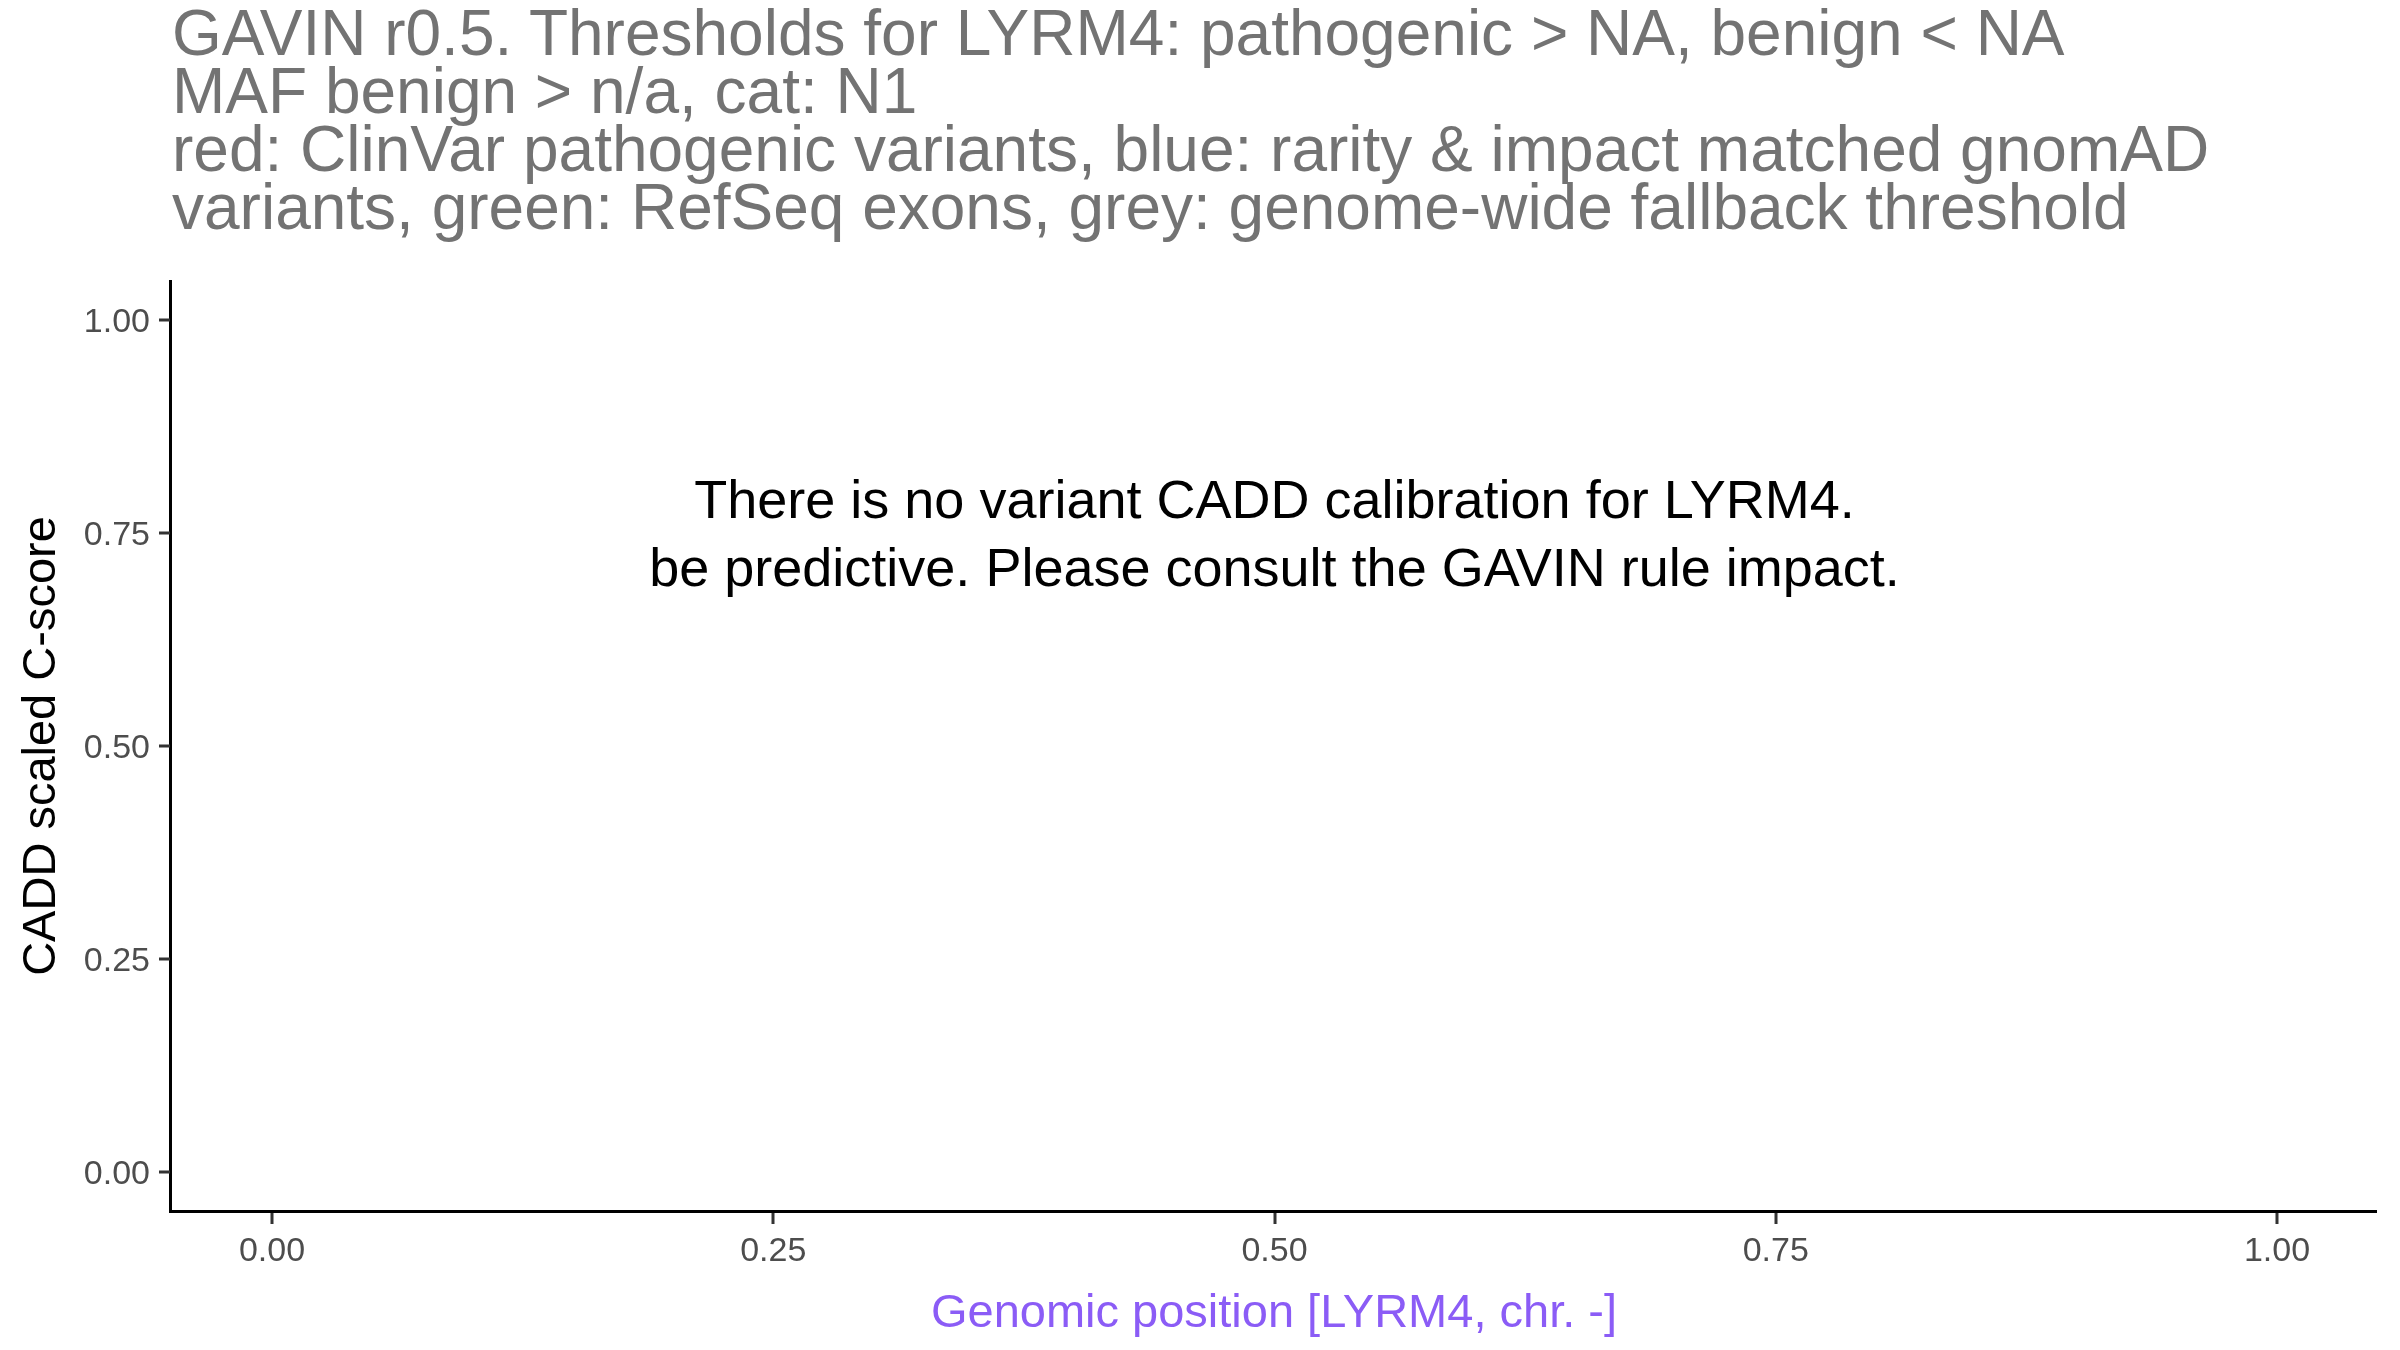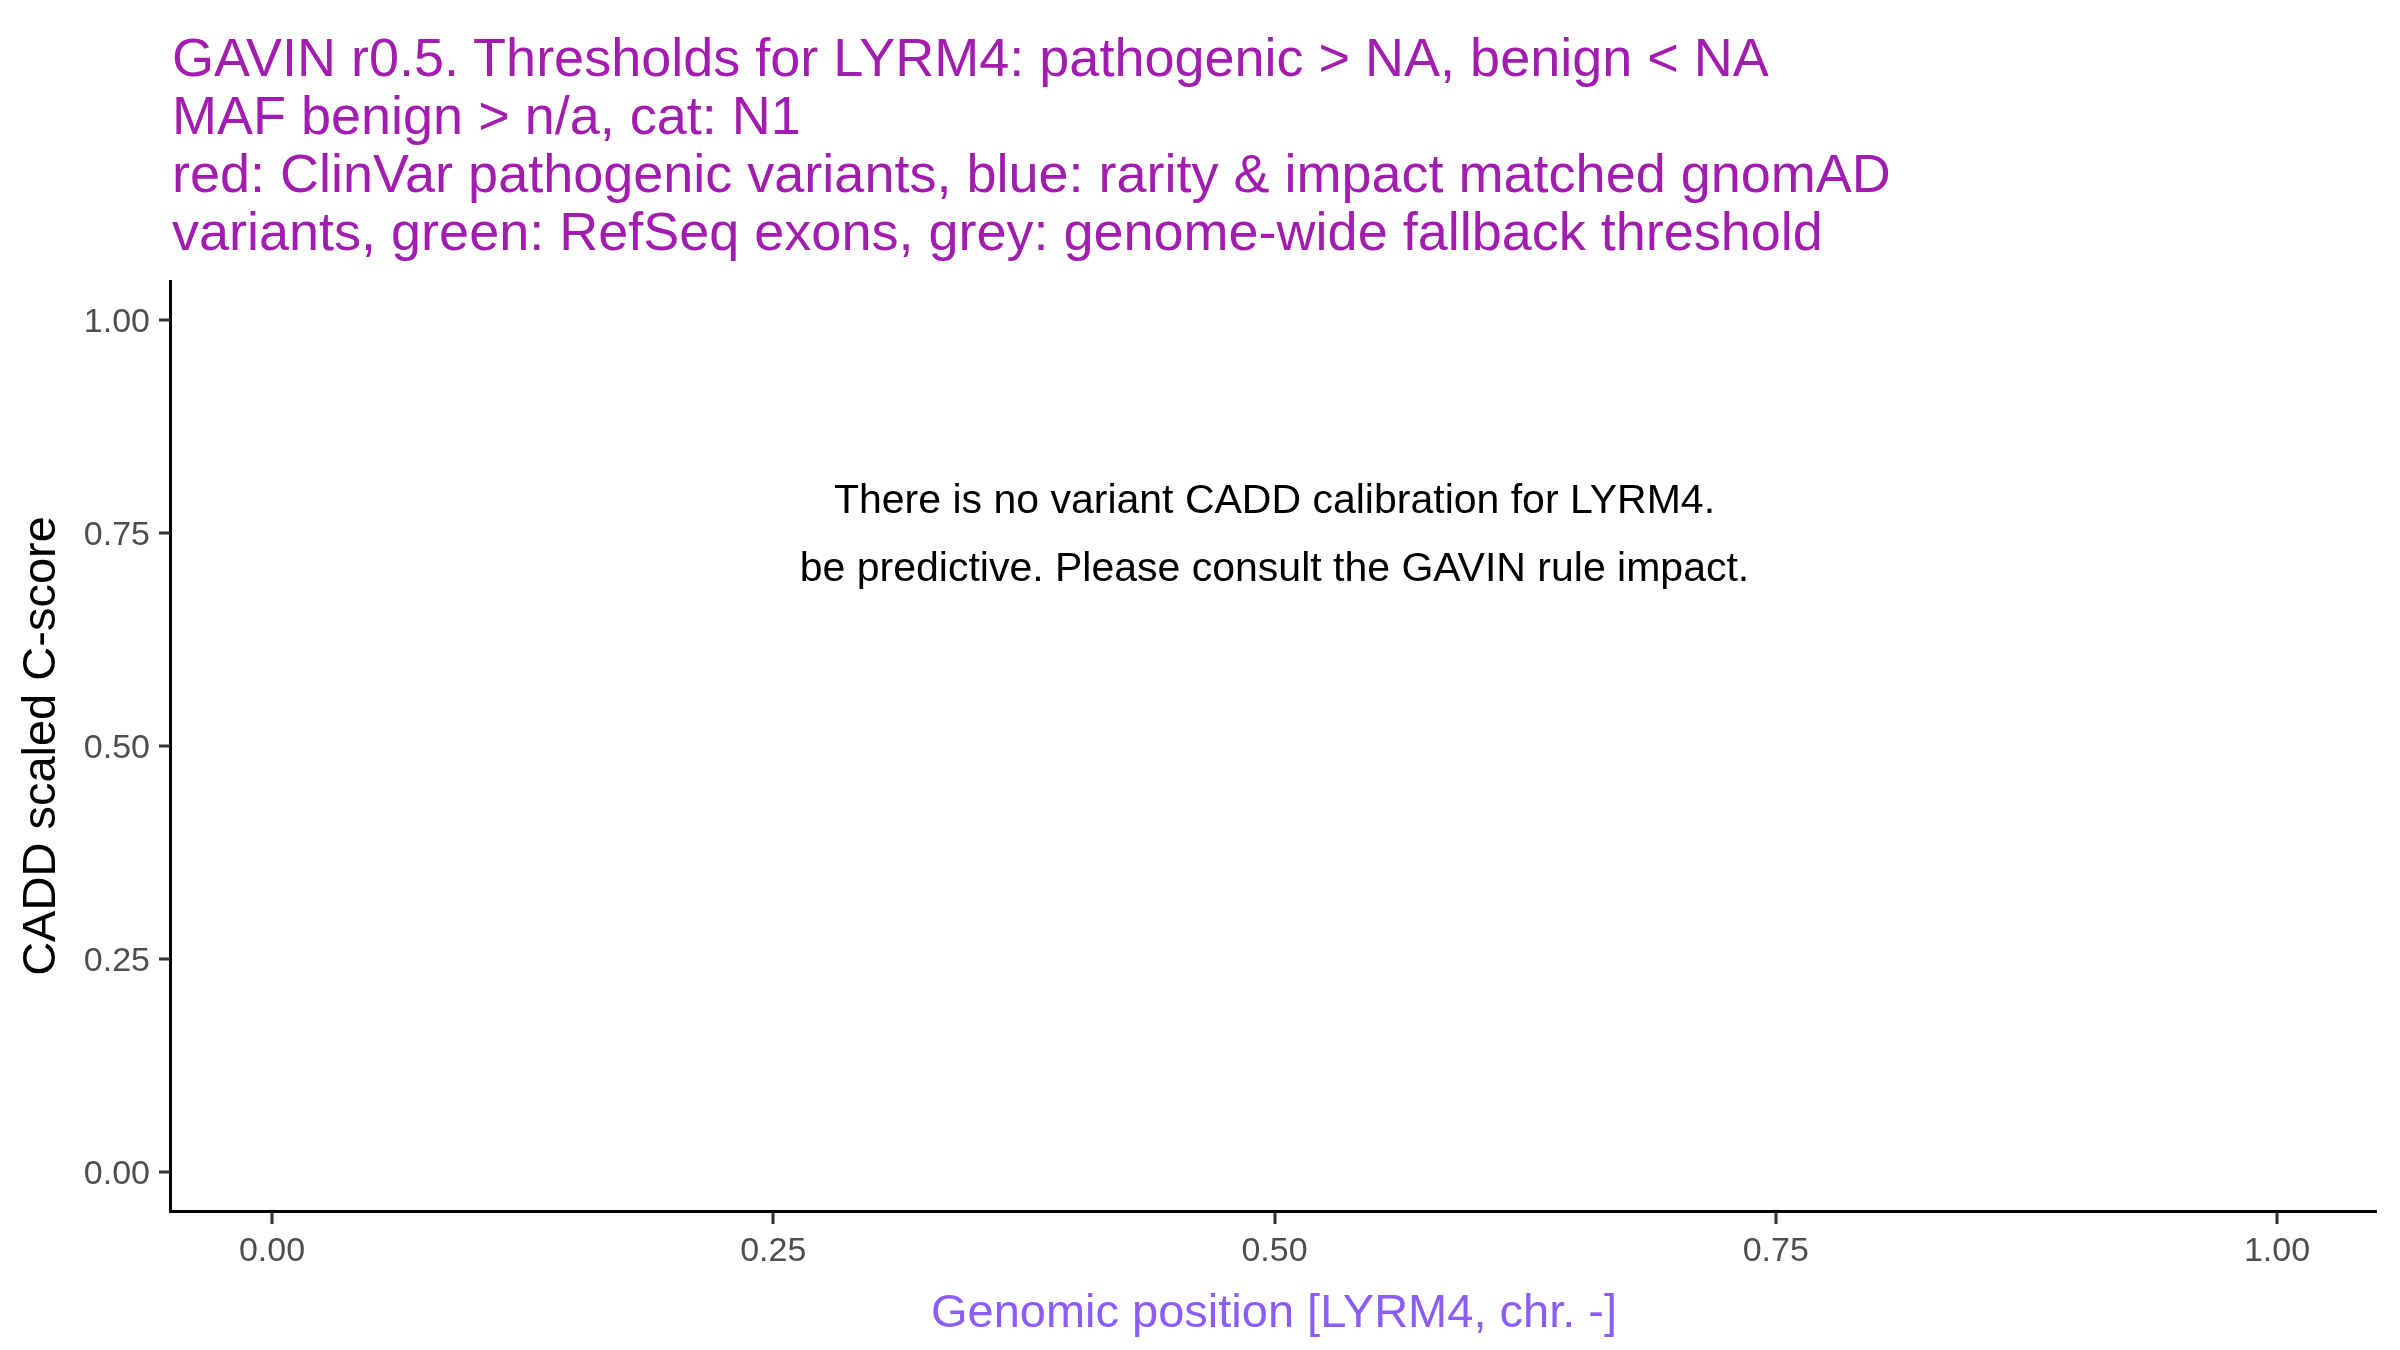--- a/index.html
+++ b/index.html
@@ -16,24 +16,24 @@
   }
   .figure {
     position: absolute;
     left: 0; top: 0;
     width: 2400px;
     height: 1350px;
   }
   .plot-title {
     position: absolute;
     left: 172px;
-    top: 28px;
-    font-size: 54px;
+    top: 4px;
+    font-size: 64px;
     line-height: 58px;
-    color: #a21caf;
+    color: #737373;
     white-space: nowrap;
   }
   .panel {
     position: absolute;
     left: 169px;
     top: 280px;
     width: 2208px;
     height: 933px;
     border-left: 3px solid #000000;
     border-bottom: 3px solid #000000;
@@ -87,21 +87,21 @@
     top: 746px;
     transform: translate(-50%, -50%) rotate(-90deg);
     font-size: 47px;
     color: #000000;
     white-space: nowrap;
   }
   .annotation {
     position: absolute;
     transform: translate(-50%, -50%);
     text-align: center;
-    font-size: 41px;
+    font-size: 54px;
     line-height: 68px;
     color: #000000;
     white-space: nowrap;
   }
 </style>
 </head>
 <body>
 
 <div class="figure">
 

